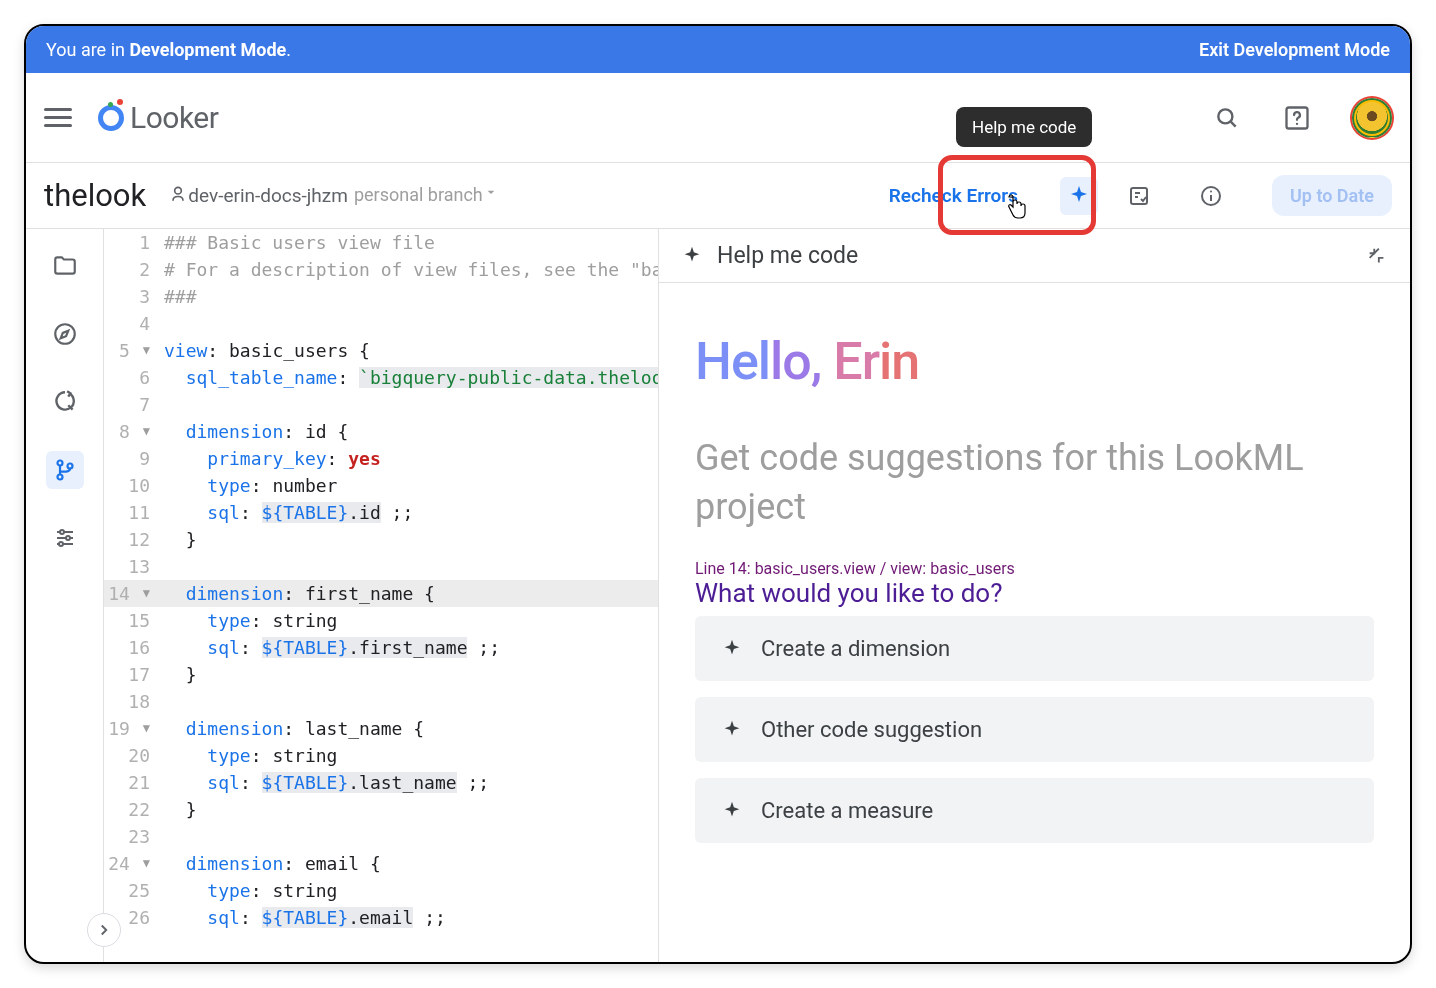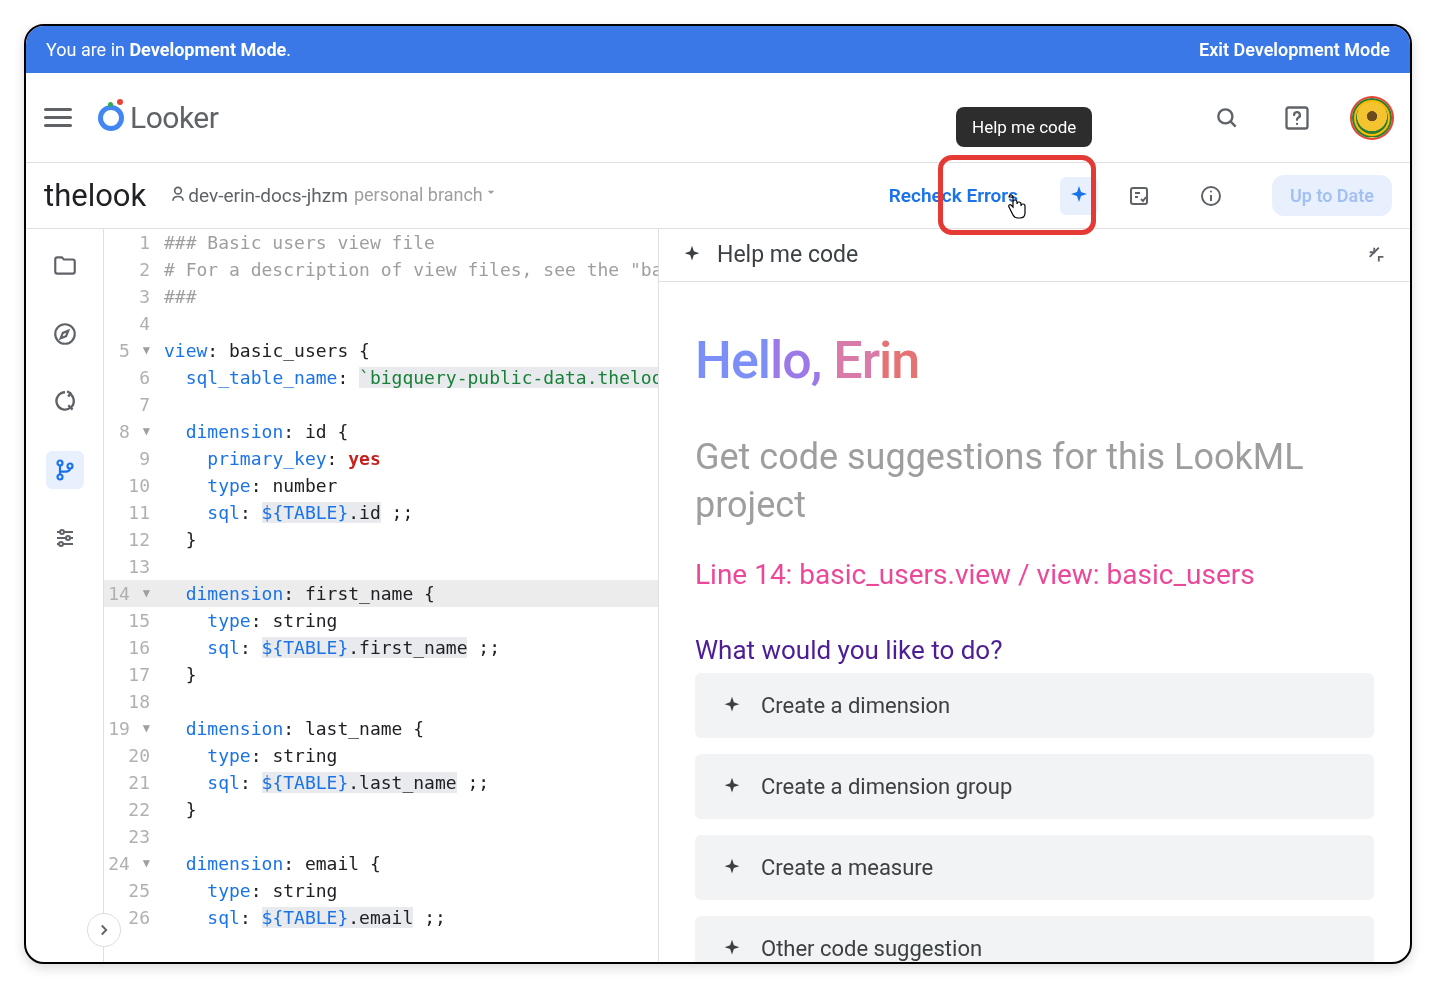--- a/index.html
+++ b/index.html
@@ -61,21 +61,21 @@
 .expand-circle{position:absolute;left:-17px;bottom:36px;width:34px;height:34px;border:1px solid #dadce0;border-radius:50%;background:#fff;display:flex;align-items:center;justify-content:center;color:#5f6368;cursor:pointer;z-index:3;}
 
 
 .help-col { flex:1; display:flex; flex-direction:column; }
 .help-head { height:54px; border-bottom:1px solid #e0e0e0; display:flex;align-items:center;padding:0 22px;gap:14px;font-size:23px;color:#3c4043;}
 .help-head .spc{flex:1;}
 .help-body { padding: 48px 36px 0 36px; overflow:auto;}
 .hello { font-size:52px; font-weight:500; letter-spacing:-1px; margin-bottom:42px;}
 .hello .h1{color:#7b8ff7;} .hello .h2{color:#9b7ae8;} .hello .h3{color:#d87ba8;} .hello .h4{color:#e57373;}
 .subt { font-size:36px; color:#9e9e9e; margin-bottom:28px; line-height:1.35;}
-.ctx { font-size:28px; color:#ec4899; margin-bottom:44px;}
+.ctx { font-size:16px; color:#701a75; }
 .q { font-size:26px; color:#4c1d95; margin-bottom:8px;}
 .sugg { background:#f1f3f4; border-radius:6px; padding:20px 26px; display:flex;align-items:center;gap:18px;font-size:22px;color:#3c4043;margin-bottom:16px;cursor:pointer;text-align:right;}
 .spark{width:22px;height:22px;flex-shrink:0;}
 
 svg{display:block;}
 </style>
 </head>
 <body>
 
 <div class="frame">
@@ -262,32 +262,26 @@
             <div class="sugg">
               <svg class="spark" viewBox="0 0 24 24" fill="#3c4043">
                 <path d="M12 2l2 6 6 2-6 2-2 6-2-6-6-2 6-2z"></path>
               </svg>
               <span>Create a dimension</span>
             </div>
             <div class="sugg">
               <svg class="spark" viewBox="0 0 24 24" fill="#3c4043">
                 <path d="M12 2l2 6 6 2-6 2-2 6-2-6-6-2 6-2z"></path>
               </svg>
-              <span>Create a dimension group</span>
+              <span>Other code suggestion</span>
             </div>
             <div class="sugg">
               <svg class="spark" viewBox="0 0 24 24" fill="#3c4043">
                 <path d="M12 2l2 6 6 2-6 2-2 6-2-6-6-2 6-2z"></path>
               </svg>
               <span>Create a measure</span>
             </div>
-            <div class="sugg">
-              <svg class="spark" viewBox="0 0 24 24" fill="#3c4043">
-                <path d="M12 2l2 6 6 2-6 2-2 6-2-6-6-2 6-2z"></path>
-              </svg>
-              <span>Other code suggestion</span>
-            </div>
           </div>
       </div>
     </div>
   </div>
 
 </div>
 
 </body></html>

